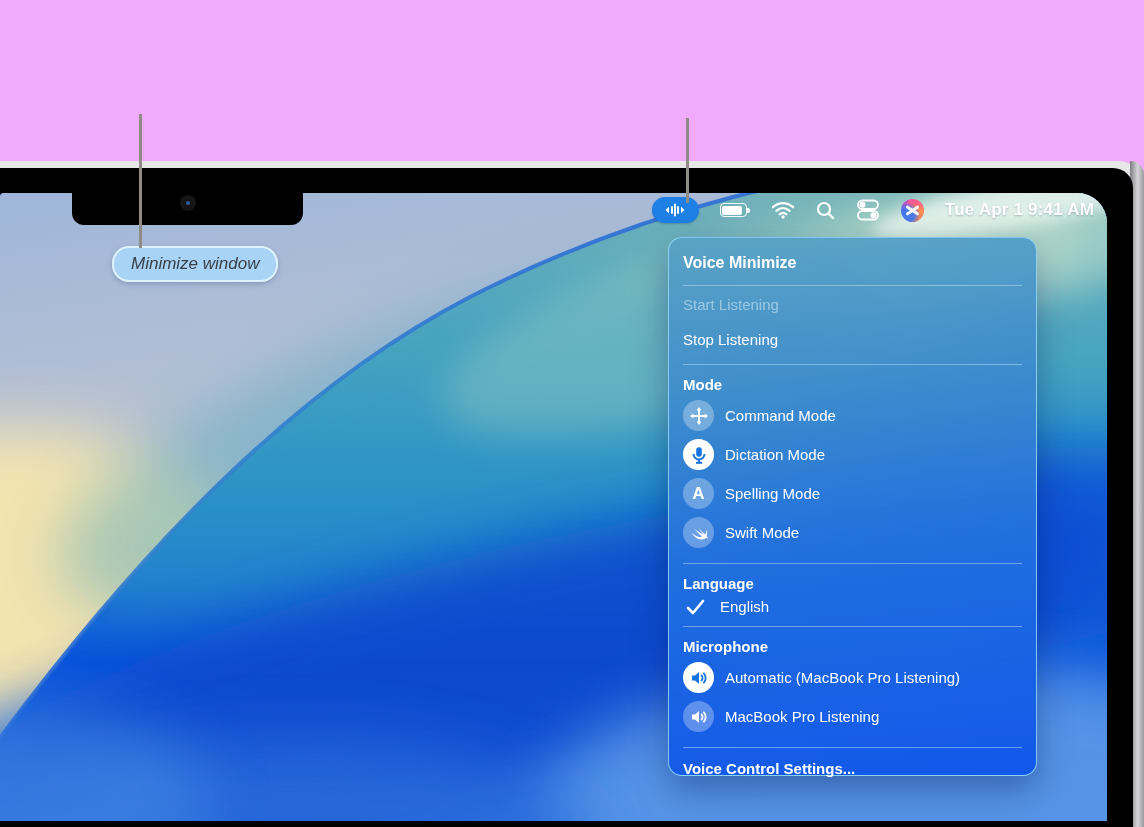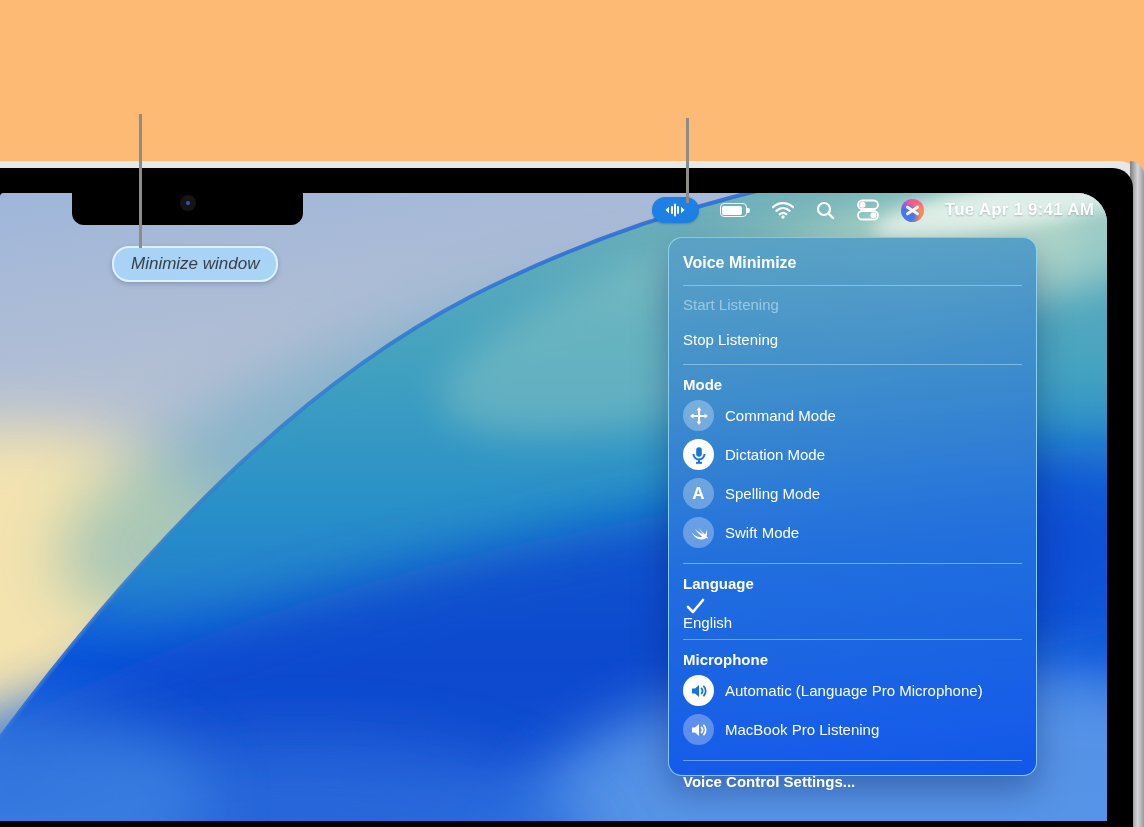--- a/index.html
+++ b/index.html
@@ -1,19 +1,19 @@
 <!DOCTYPE html>
 <html><head>
 <meta charset="utf-8">
 <style>
   * { margin:0; padding:0; box-sizing:border-box; }
   html,body { background:#fff; }
   .stage {
     position:relative; width:1144px; height:827px; overflow:hidden;
-    background:#fdba74;
+    background:#f0abfc;
     font-family:"Liberation Sans", "DejaVu Sans", sans-serif;
   }
 
   
   .callout-line { position:absolute; width:3px; background:#8f8b86; z-index:60; }
   .callout-line.left  { left:139px; top:114px; height:134px; }
   .callout-line.right { left:686px; top:118px; height:85px; }
 
   
   .laptop {
@@ -119,21 +119,21 @@
   .p-row {
     display:flex; align-items:center; height:39px; flex:none; margin-top:0;
   }
   .p-row .circle {
     width:31px; height:31px; border-radius:50%; flex:none;
     display:flex; align-items:center; justify-content:center;
     background:rgba(255,255,255,.30); margin-right:11px;
   }
   .p-row .circle.selected { background:#ffffff; }
   .p-row .label { font-size:15px; }
-  .p-check-row { display:flex; align-items:flex-start; height:30px; margin-top:3px;flex-direction:column; }
+  .p-check-row { display:flex; align-items:flex-end; height:30px; margin-top:3px; }
   .p-check-row .check { width:24px; margin-right:13px; display:flex; justify-content:center; }
   .p-settings { font-size:15px; font-weight:600; line-height:26px; margin-top:8px; }
 
   
   .tooltip-bubble {
     position:absolute; left:112px; top:53px; height:33px; z-index:7;
     padding:16px 17px; display:flex; align-items:center;
     background:rgba(168,212,247,.96);
     border:2px solid rgba(226,243,253,.95);
     border-radius:17px;
@@ -340,21 +340,21 @@
         <div class="p-row">
           <span class="circle selected">
             <svg width="18" height="16" viewBox="0 0 18 16">
               <path fill="#1573e2" d="M2 5.5 L5 5.5 L9 2 L9 14 L5 10.5 L2 10.5 Z"></path>
               <g stroke="#1573e2" stroke-width="1.8" fill="none" stroke-linecap="round">
                 <path d="M11.5 5.5 a3.4 3.4 0 0 1 0 5"></path>
                 <path d="M13.8 3.4 a6.6 6.6 0 0 1 0 9.2"></path>
               </g>
             </svg>
           </span>
-          <span class="label">Automatic (Language Pro Microphone)</span>
+          <span class="label">Automatic (MacBook Pro Listening)</span>
         </div>
 
         <div class="p-row">
           <span class="circle">
             <svg width="18" height="16" viewBox="0 0 18 16">
               <path fill="#fff" d="M2 5.5 L5 5.5 L9 2 L9 14 L5 10.5 L2 10.5 Z"></path>
               <g stroke="#fff" stroke-width="1.8" fill="none" stroke-linecap="round">
                 <path d="M11.5 5.5 a3.4 3.4 0 0 1 0 5"></path>
                 <path d="M13.8 3.4 a6.6 6.6 0 0 1 0 9.2"></path>
               </g>

